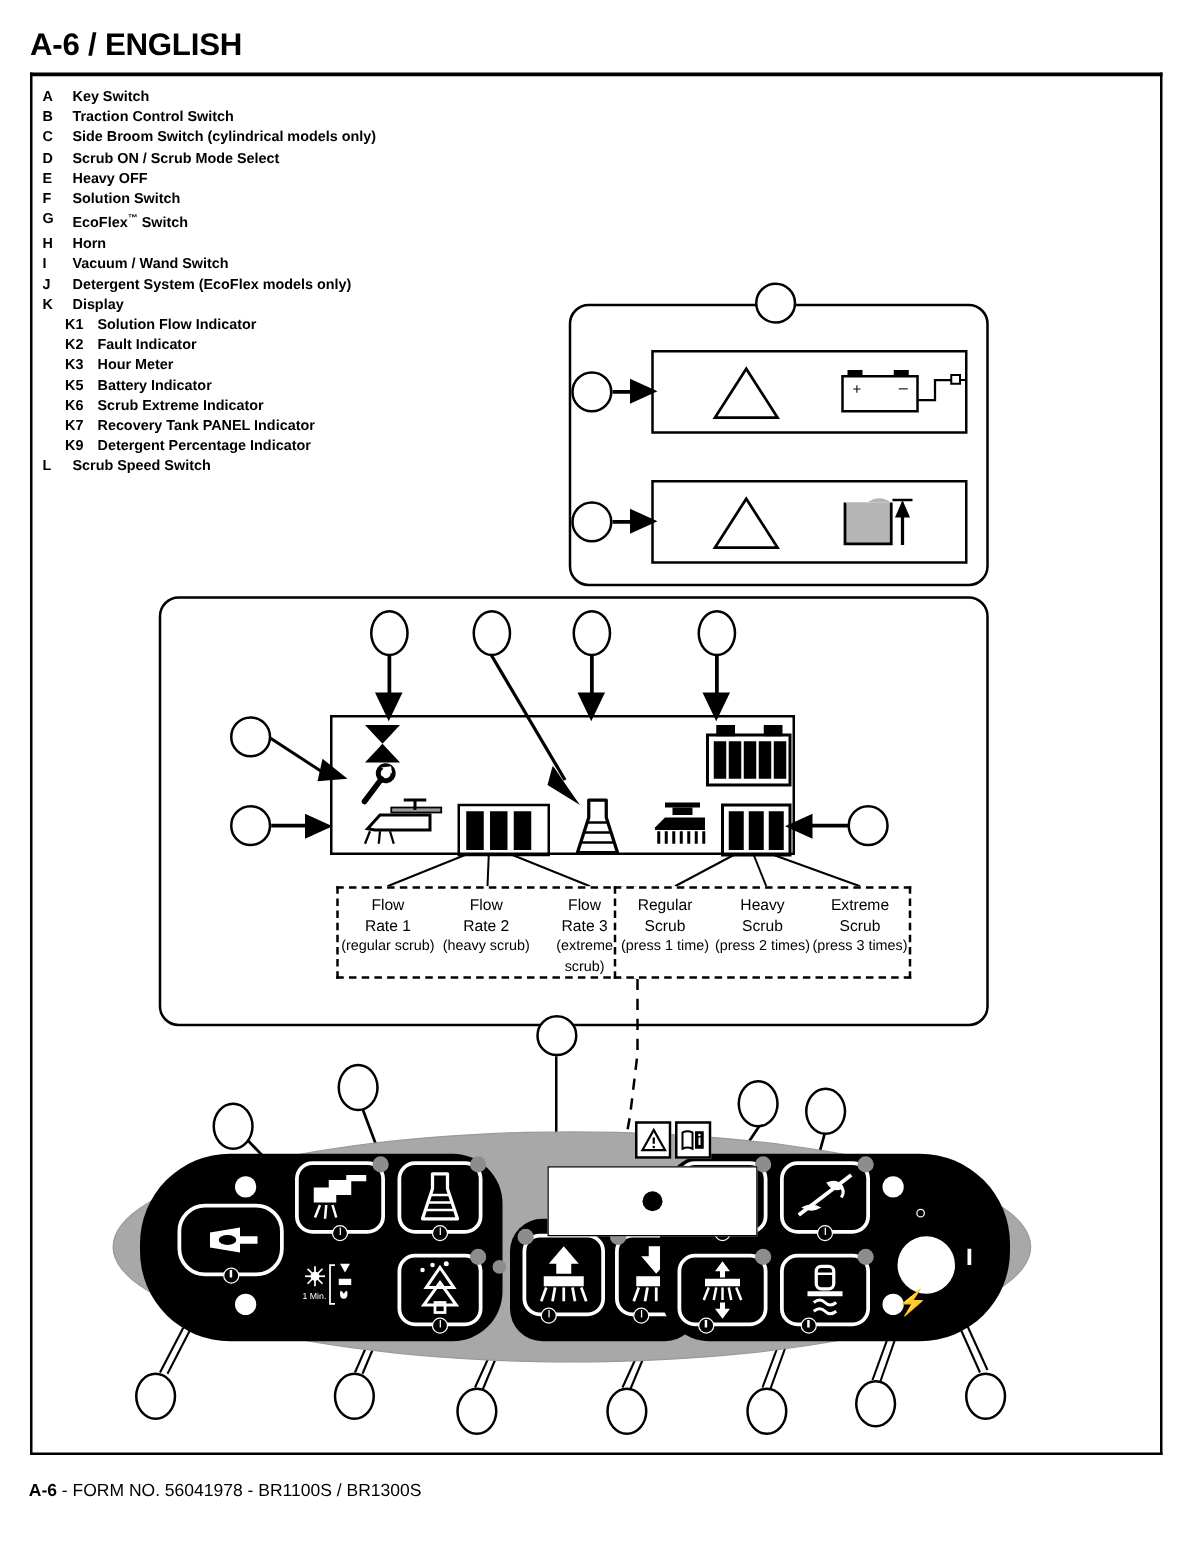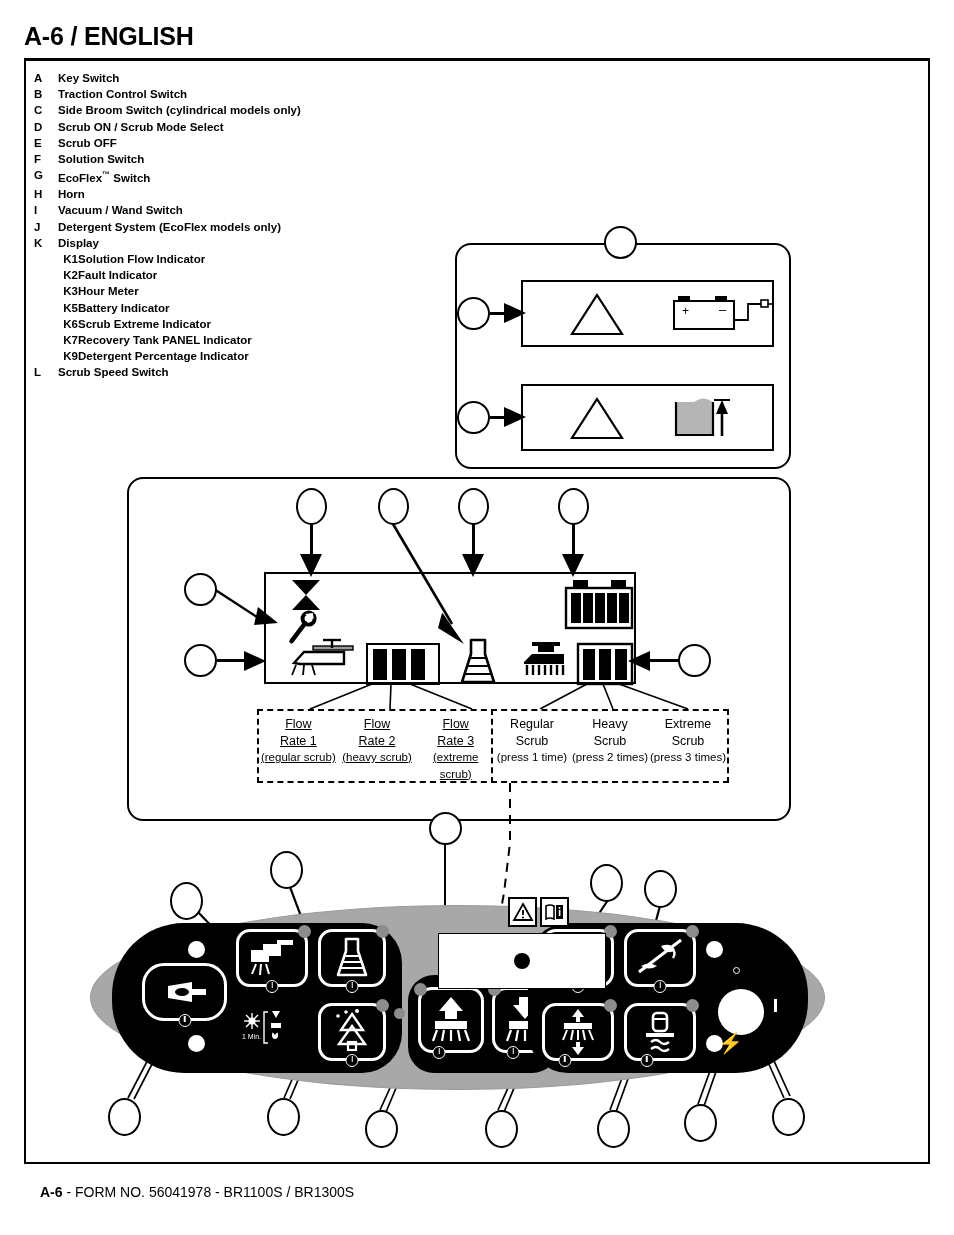--- a/index.html
+++ b/index.html
@@ -27,28 +27,28 @@
   .content-frame {
     position:absolute; left:24px; top:58px; width:906px; height:1106px;
     border:2px solid #000; border-top:none;
   }
 
   
   .legend { position:absolute; left:34px; top:70px; width:420px; }
   .legend-title { font-size:19px; font-weight:bold; letter-spacing:-0.2px; margin-bottom:9px; }
   .legend-row { display:flex; font-size:11.5px; font-weight:bold; line-height:16.2px; }
   .legend-row .key { width:24px; flex:0 0 24px; }
-  .legend-row.sub { padding-left:18px;text-align:right; }
+  .legend-row.sub { padding-left:18px; }
   .legend-row.sub .key { width:26px; flex:0 0 26px; }
   .legend-row .lbl { white-space:nowrap; }
   .tm { font-size:8px; vertical-align:super; }
 
   
   .page-footer {
-    position:absolute; left:40px; top:1184px; font-size:14px;
+    position:absolute; left:23px; top:1184px; font-size:14px;
   }
   .page-footer b { font-weight:bold; }
 
   
   .callout {
     position:absolute; border:2px solid #000; border-radius:50%;
     background:#fff; z-index:6;
   }
   .lead { position:absolute; background:#000; z-index:2; }
   .rbox {
@@ -152,21 +152,21 @@
         <div class="legend-row">
           <span class="key">C</span>
           <span class="lbl">Side Broom Switch (cylindrical models only)</span>
         </div>
         <div class="legend-row">
           <span class="key">D</span>
           <span class="lbl">Scrub ON / Scrub Mode Select</span>
         </div>
         <div class="legend-row">
           <span class="key">E</span>
-          <span class="lbl">Scrub OFF</span>
+          <span class="lbl">Heavy OFF</span>
         </div>
         <div class="legend-row">
           <span class="key">F</span>
           <span class="lbl">Solution Switch</span>
         </div>
         <div class="legend-row">
           <span class="key">G</span>
           <span class="lbl">EcoFlex<span class="tm">™</span> Switch</span>
         </div>
         <div class="legend-row">
@@ -377,21 +377,21 @@
     <g stroke="#000" stroke-width="1.6" fill="none">
       <line x1="122" y1="0" x2="60" y2="25"></line>
       <line x1="141" y1="0" x2="140" y2="25"></line>
       <line x1="160" y1="0" x2="222" y2="25"></line>
       <line x1="337" y1="0" x2="290" y2="25"></line>
       <line x1="353" y1="0" x2="363" y2="25"></line>
       <line x1="369" y1="0" x2="438" y2="25"></line>
     </g>
   </svg>
 
-  <div class="dashbox" style="left:257px; top:709px; width:240px; height:74px;text-decoration:underline;">
+  <div class="dashbox" style="left:269px; top:709px; width:240px; height:74px;">
     <div class="dashcol">
       <div>Flow</div>
       <div>Rate 1</div>
       <div class="small">(regular scrub)</div>
     </div>
     <div class="dashcol">
       <div>Flow</div>
       <div>Rate 2</div>
       <div class="small">(heavy scrub)</div>
     </div>

